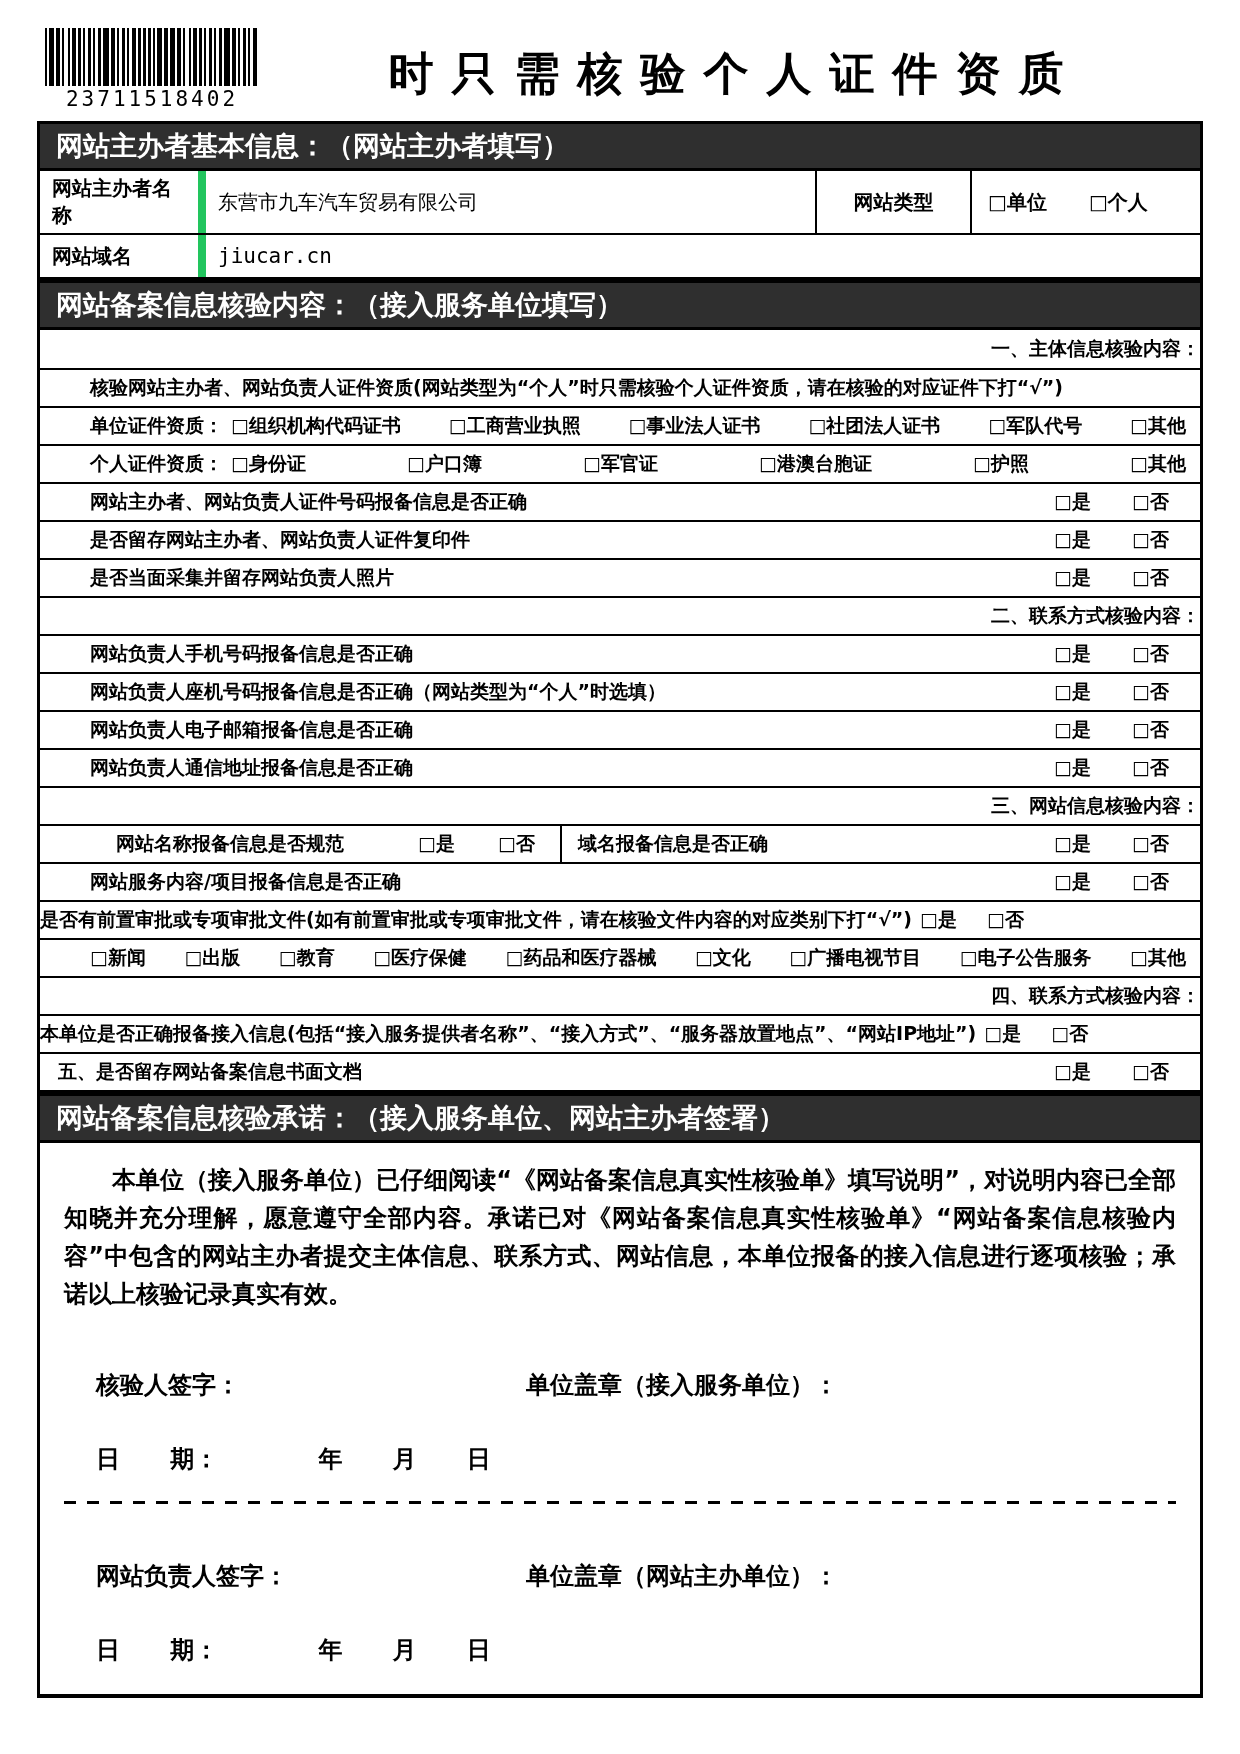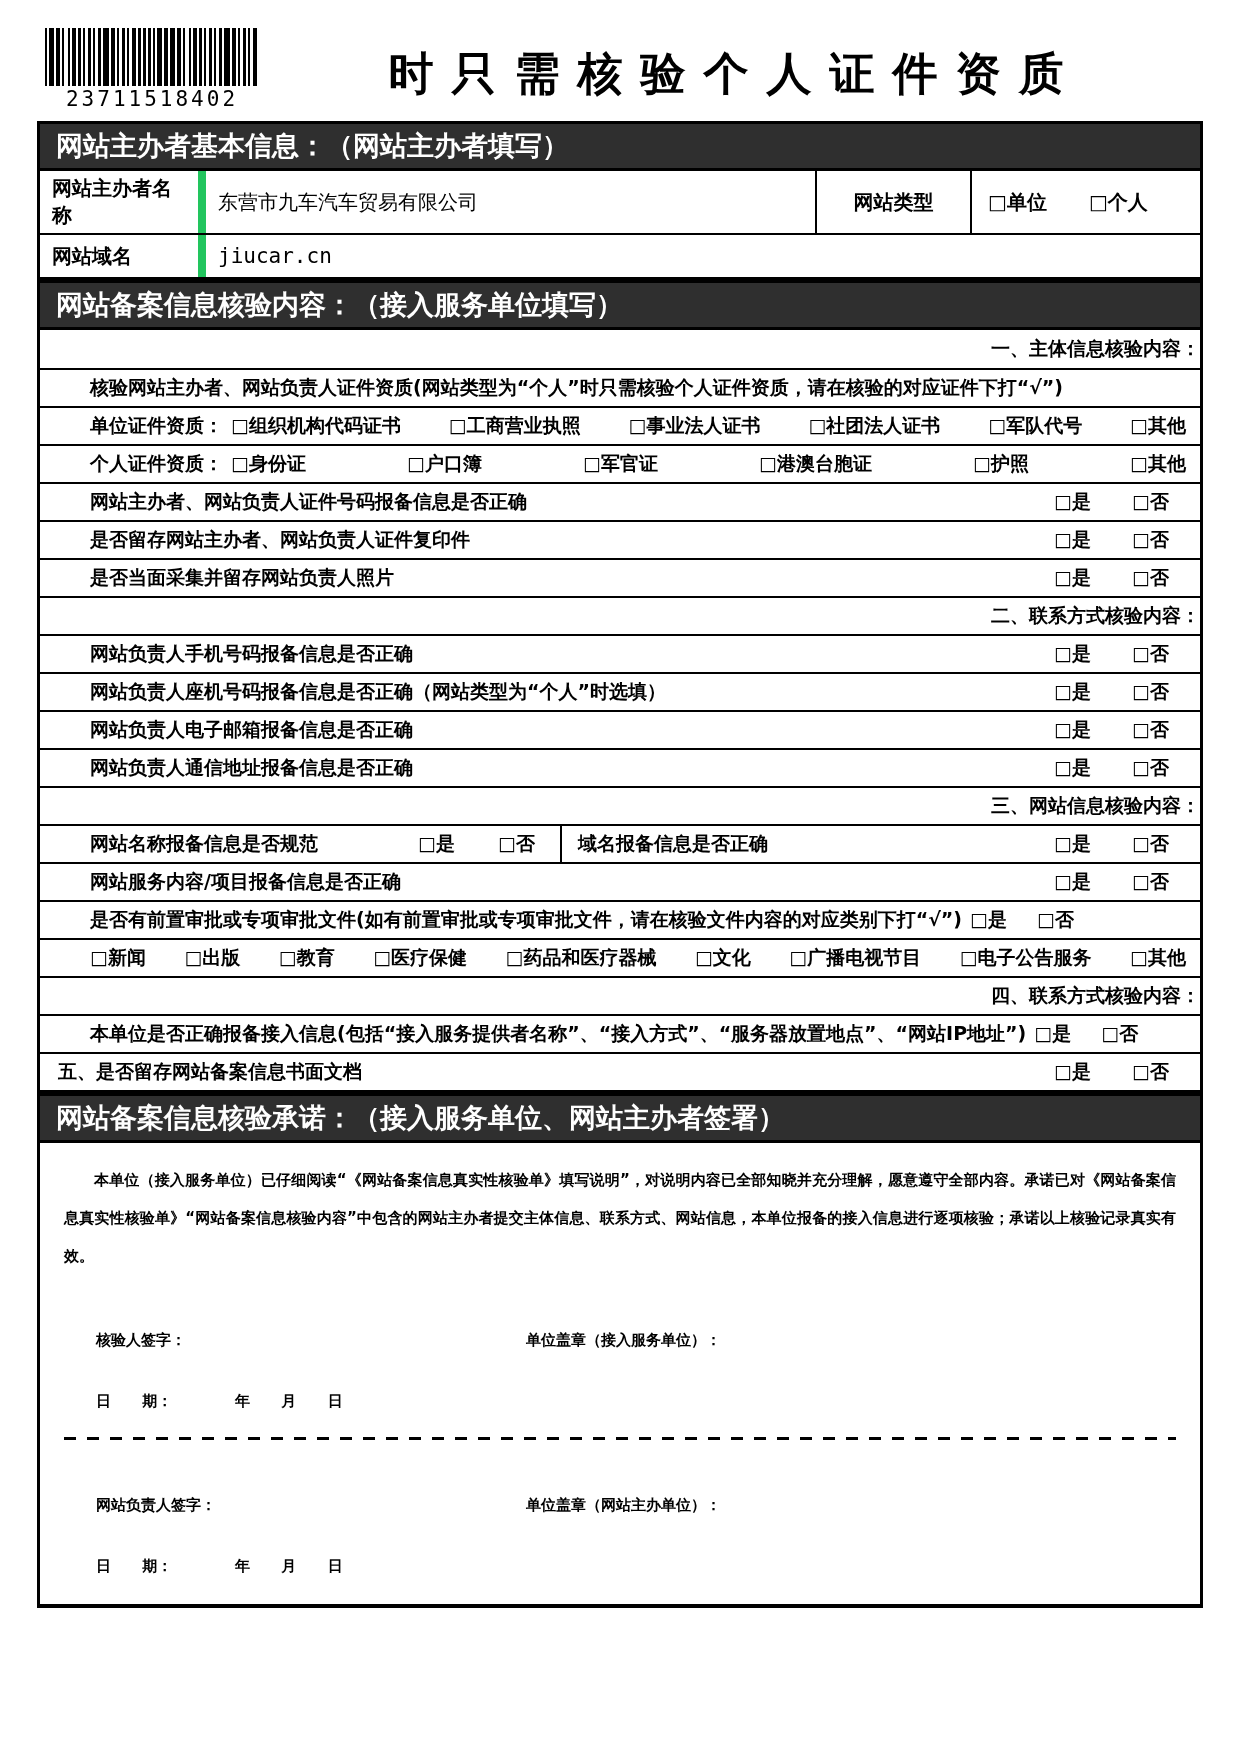--- a/index.html
+++ b/index.html
@@ -52,35 +52,35 @@
   .row .txt{flex:1;}
   .group .txt{padding-left:18px;text-align:right;}
   .note .txt,.yn .txt{padding-left:50px;}
   .group-yn .txt{padding-left:18px;}
   .yes{flex:0 0 78px;}
   .no{flex:0 0 68px;}
   .opts-labeled .label{flex:0 0 auto;padding-left:50px;}
   .opts{display:flex;flex:1;justify-content:space-between;padding-right:14px;padding-left:8px;}
   .opts span{flex:0 0 auto;}
   .opts-plain .opts{padding-left:50px;}
-  .inline-yn .txt{flex:0 0 auto;padding-left:50px;}
+  .inline-yn .txt{flex:0 0 auto;}
   .inline-yn .yes{flex:0 0 auto;margin-left:8px;}
   .inline-yn .no{flex:0 0 auto;margin-left:30px;}
   .split{padding:0;}
   .split-left{flex:0 0 520px;display:flex;align-items:center;align-self:stretch;border-right:2px solid #000;}
-  .split-left .txt{flex:1;padding-left:50px;}
+  .split-left .txt{flex:1;padding-left:76px;}
   .split-left .yes{flex:0 0 80px;}
   .split-left .no{flex:0 0 62px;}
   .split-right{flex:1;display:flex;align-items:center;align-self:stretch;}
   .split-right .txt{flex:1;padding-left:16px;}
 
   
   .commit{
     border:3px solid #000;border-top:none;border-bottom:4px solid #000;
-    padding:18px 24px 28px 24px;font-size:15px;font-weight:bold;box-sizing:border-box;
+    padding:18px 24px 28px 24px;font-size:24px;font-weight:bold;box-sizing:border-box;
   }
   .commit p{margin:0;text-indent:2em;line-height:38px;text-align:justify;}
   .sig-row{margin-top:56px;display:flex;}
   .sig-row .s1{display:inline-block;width:462px;padding-left:32px;box-sizing:border-box;}
   .date-row{margin-top:42px;padding-left:32px;white-space:pre;}
   .dashline{
     margin-top:26px;height:3px;
     background:repeating-linear-gradient(90deg,#000 0 12px,transparent 12px 23px);
   }
   .p2{margin-top:24px;}

